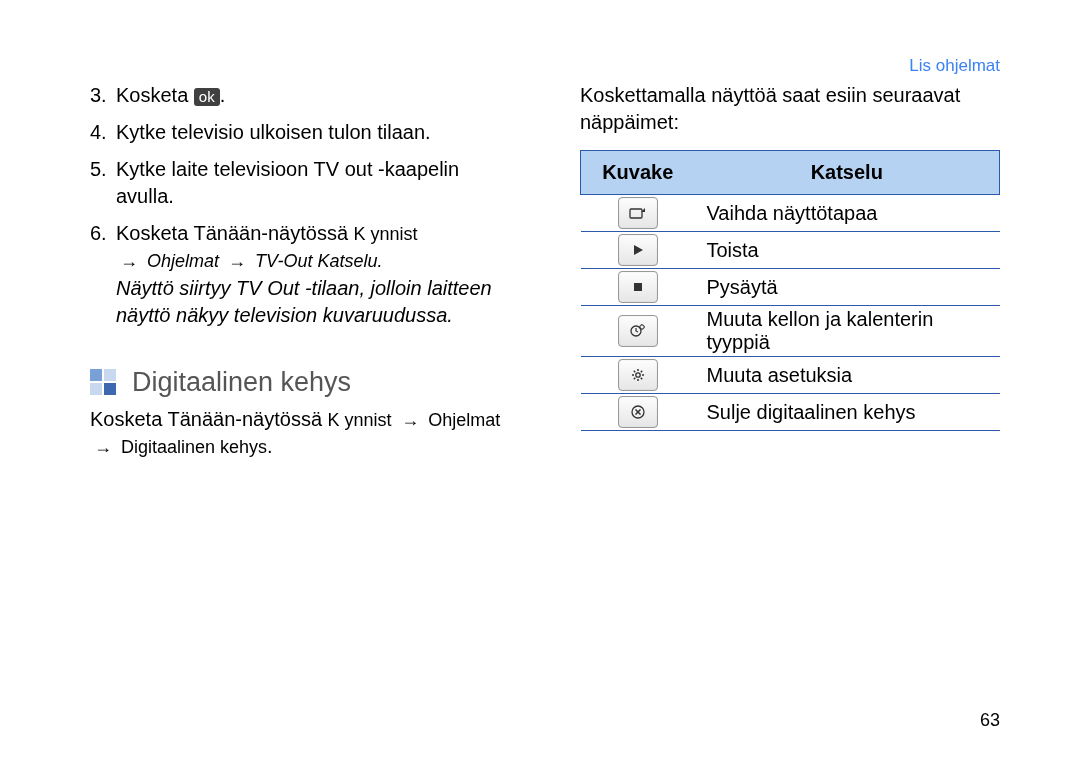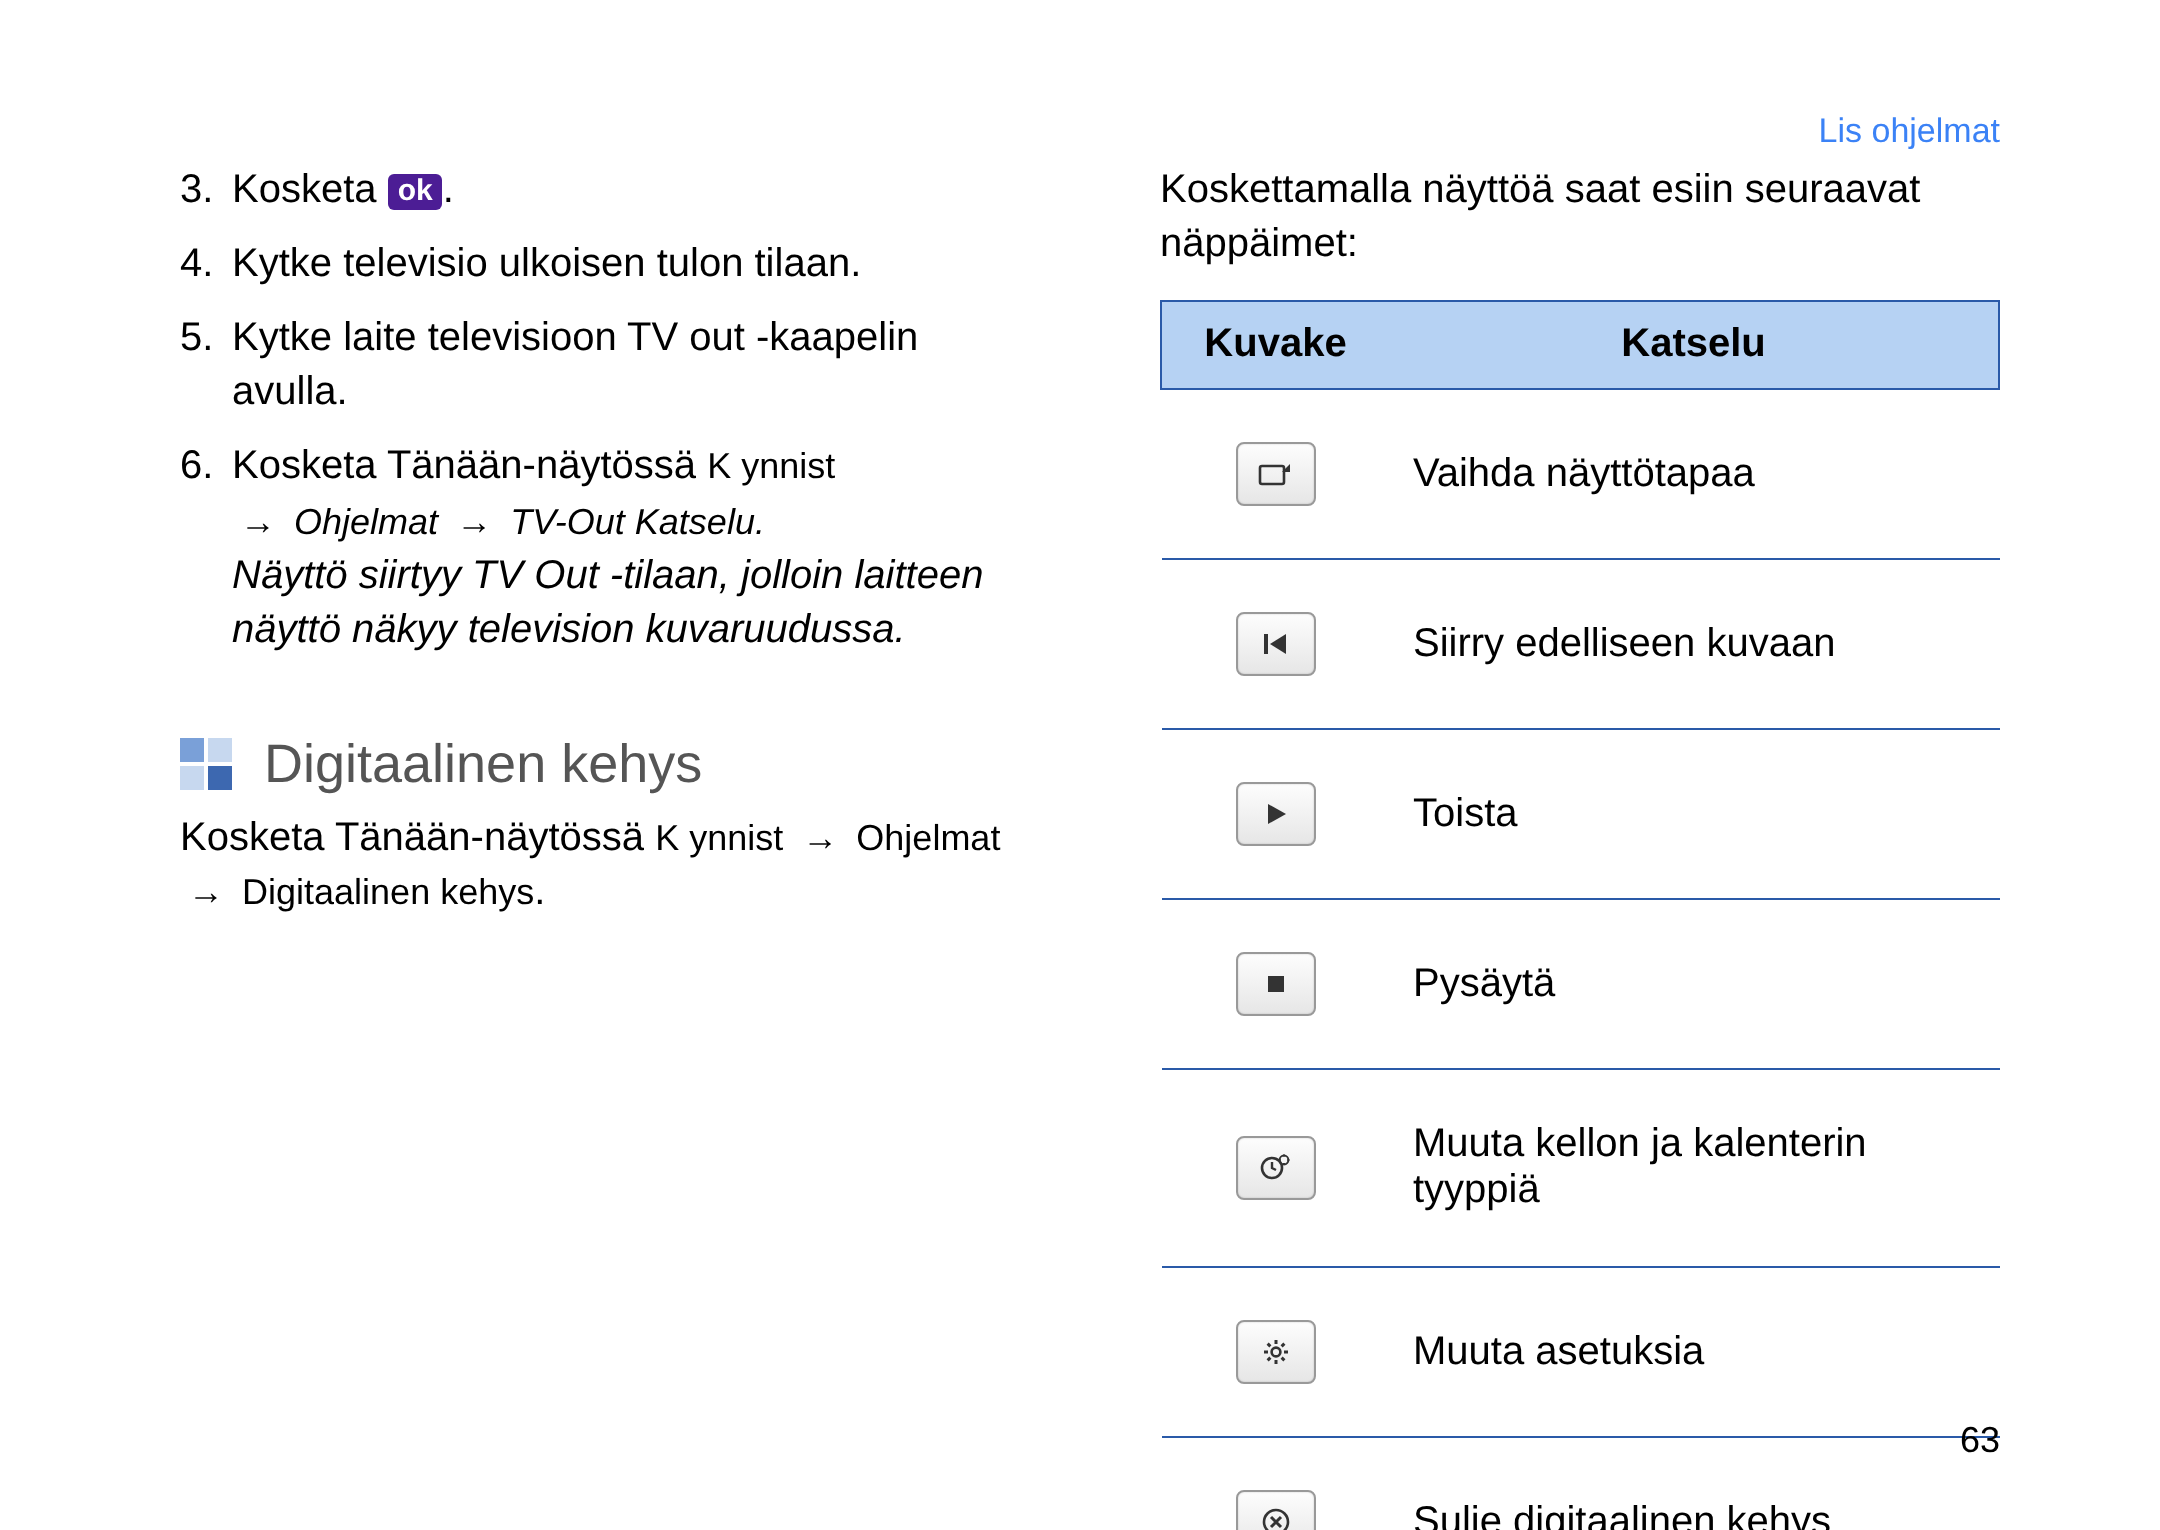--- a/index.html
+++ b/index.html
@@ -16,24 +16,24 @@
   .arrow{padding:0 4px;}
   .h2-row{display:flex;align-items:center;margin-top:38px;margin-bottom:8px;}
   .h2-icon{width:28px;height:28px;margin-right:14px;position:relative;}
   .h2-icon span{position:absolute;width:12px;height:12px;}
   .sq1{left:0;top:0;background:#7aa0d8;}
   .sq2{left:14px;top:0;background:#c7d8ef;}
   .sq3{left:0;top:14px;background:#c7d8ef;}
   .sq4{left:14px;top:14px;background:#3d68b0;}
   .h2{font-size:27px;color:#555;}
   .para{font-size:20px;line-height:1.35;margin:8px 0;}
-  .ok-badge{display:inline-flex;align-items:center;justify-content:center;background:#4c1d95;color:#fff;border-radius:3px;font-size:15px;font-weight:bold;padding:1px 5px 2px 5px;vertical-align:middle;line-height:1;}
+  .ok-badge{display:inline-flex;align-items:center;justify-content:center;background:#404040;color:#fff;border-radius:3px;font-size:15px;font-weight:normal;padding:1px 5px 2px 5px;vertical-align:middle;line-height:1;}
   table{border-collapse:collapse;width:100%;margin-top:14px;font-size:20px;}
   th{background:#b6d2f3;font-weight:bold;text-align:center;padding:10px 12px;border:1px solid #2a5aa8;}
-  td{padding:26px 12px;border-bottom:1px solid #2a5aa8;vertical-align:middle;}
+  td{padding:2px 12px;border-bottom:1px solid #2a5aa8;vertical-align:middle;}
   td.iconcell{text-align:center;width:90px;}
   .btn{display:inline-flex;align-items:center;justify-content:center;width:38px;height:30px;border:1px solid #999;border-radius:4px;background:linear-gradient(#fdfdfd,#e6e6e6);box-shadow:inset 0 0 1px rgba(0,0,0,.2);}
   .btn svg{display:block;}
   .intro{font-size:20px;line-height:1.35;margin-top:0;}
   .pagenum{position:absolute;bottom:34px;right:80px;font-size:18px;}
   th.left{border-right:none;}
   th.right{border-left:none;}
 </style>
 </head>
 <body>
@@ -103,29 +103,20 @@
           <td class="iconcell"><span class="btn">
             <svg width="18" height="14" viewBox="0 0 18 14">
                     <rect x="1" y="3" width="12" height="9" rx="1" fill="none" stroke="#333" stroke-width="1.3"></rect>
                     <path d="M13 5 l3 -3 v4 h-4 z" fill="#333"></path>
                   </svg>
           </span></td>
           <td>Vaihda näyttötapaa</td>
         </tr>
         <tr>
           <td class="iconcell"><span class="btn">
-            <svg width="14" height="12" viewBox="0 0 14 12">
-                    <rect x="1" y="1" width="2" height="10" fill="#333"></rect>
-                    <polygon points="12,1 12,11 4,6" fill="#333"></polygon>
-                  </svg>
-          </span></td>
-          <td>Siirry edelliseen kuvaan</td>
-        </tr>
-        <tr>
-          <td class="iconcell"><span class="btn">
             <svg width="12" height="12" viewBox="0 0 12 12">
                     <polygon points="2,1 11,6 2,11" fill="#333"></polygon>
                   </svg>
           </span></td>
           <td>Toista</td>
         </tr>
         <tr>
           <td class="iconcell"><span class="btn">
             <svg width="12" height="12" viewBox="0 0 12 12">
                     <rect x="2" y="2" width="8" height="8" fill="#333"></rect>

